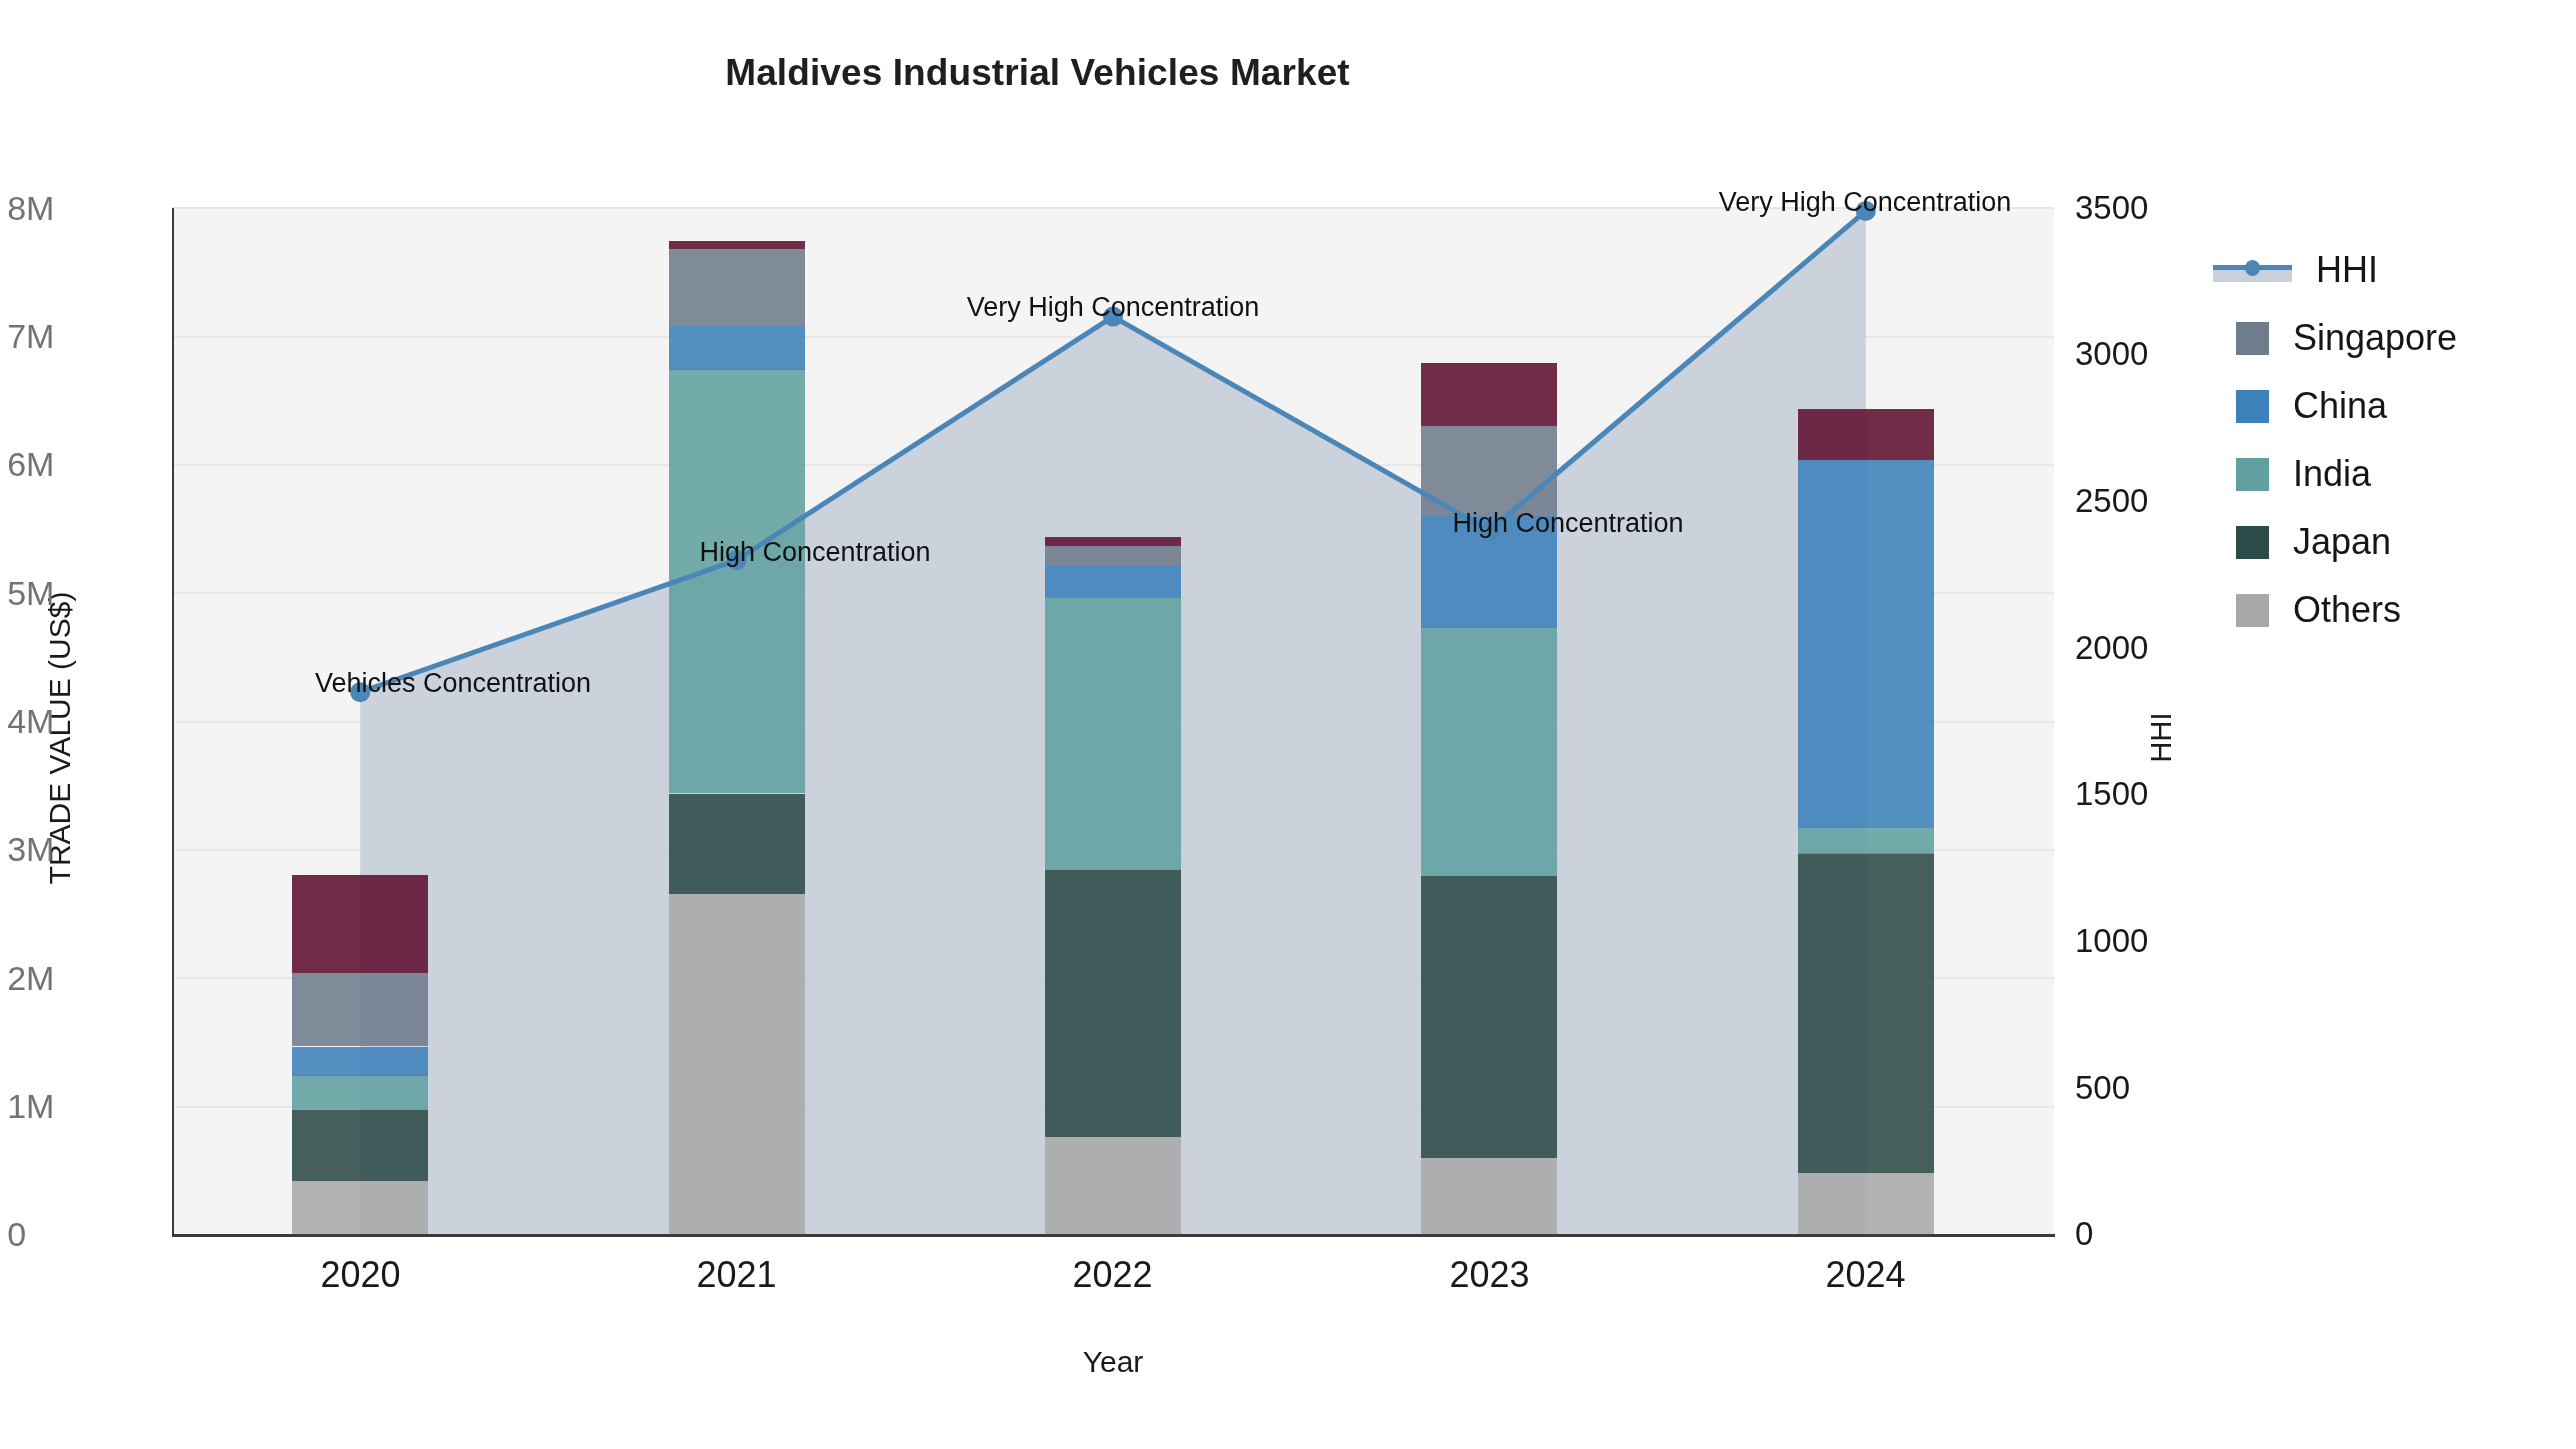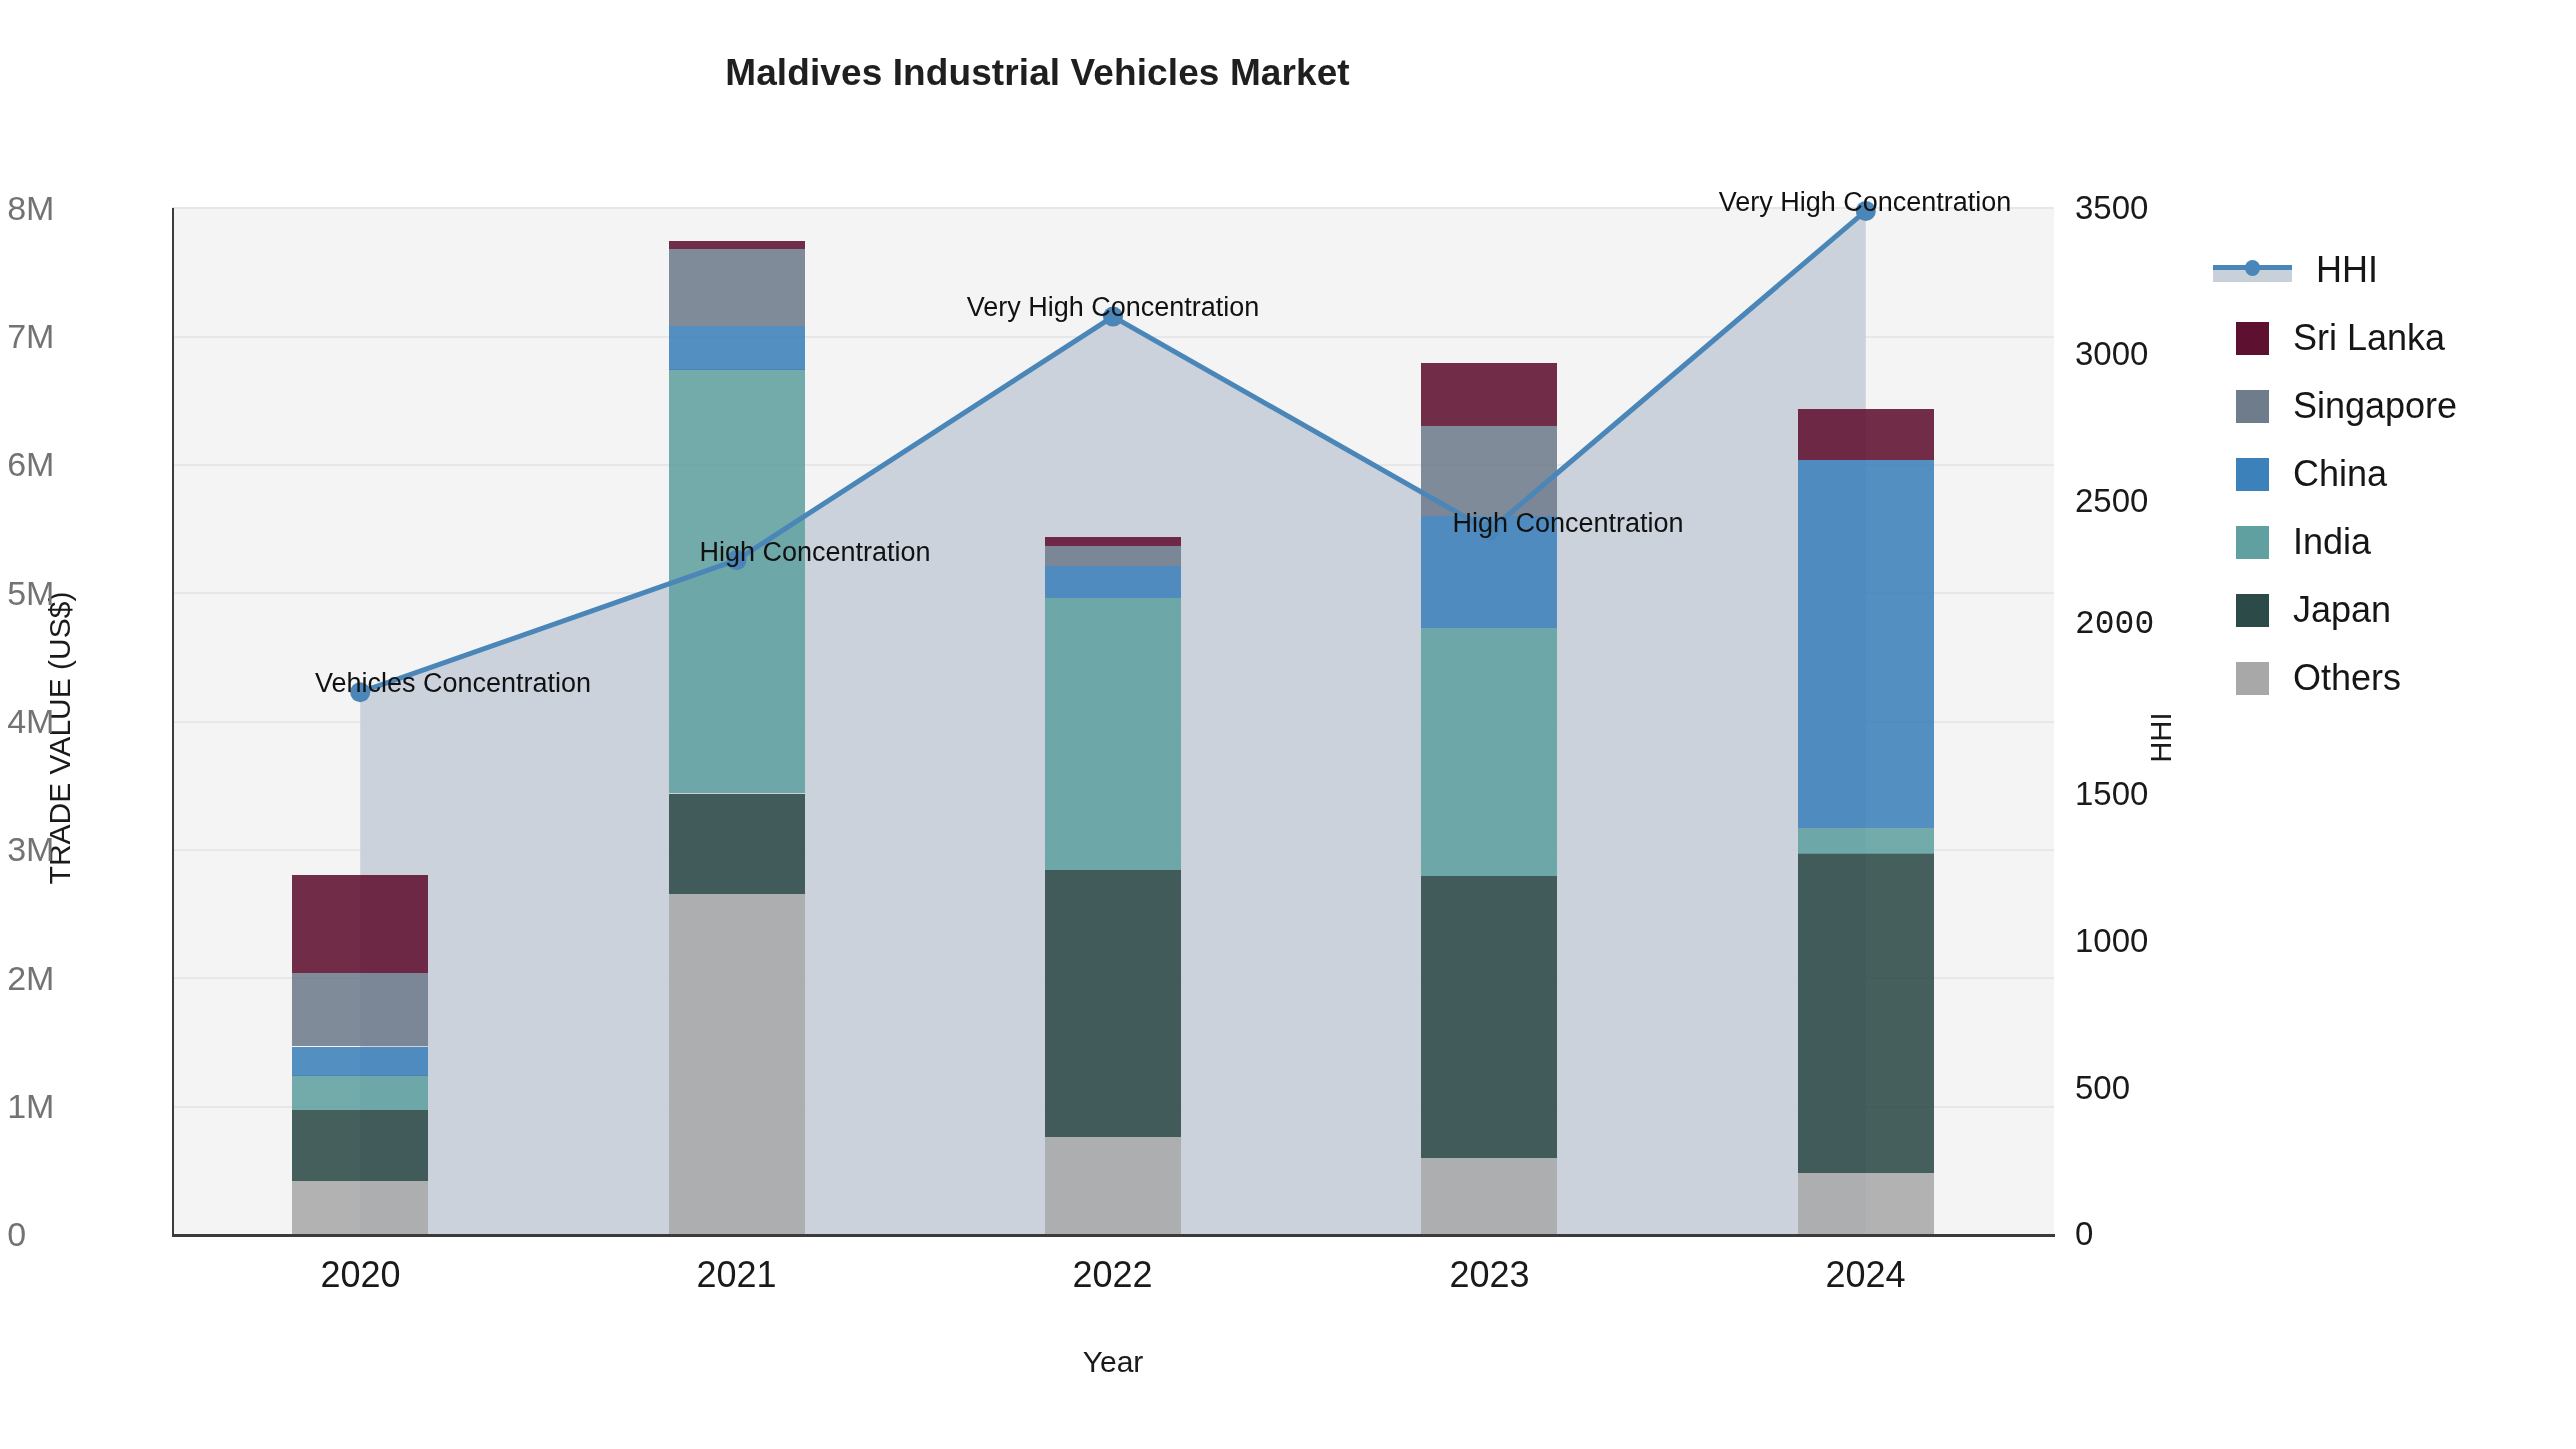--- a/index.html
+++ b/index.html
@@ -291,24 +291,20 @@
   <div class="legend" id="legend">
       <div class="legend-row">
         <div class="legend-line-swatch">
           <div class="legend-line-fill"></div>
           <div class="legend-line-stroke" style="background: rgb(74, 134, 184);"></div>
           <div class="legend-line-dot" style="background: rgb(74, 134, 184);"></div>
         </div>
         <div class="legend-label">HHI</div>
       </div>
       <div class="legend-row">
-        <div class="legend-swatch" style="background: rgb(94, 16, 48);"></div>
-        <div class="legend-label">Sri Lanka</div>
-      </div>
-      <div class="legend-row">
         <div class="legend-swatch" style="background: rgb(111, 124, 140);"></div>
         <div class="legend-label">Singapore</div>
       </div>
       <div class="legend-row">
         <div class="legend-swatch" style="background: rgb(61, 129, 186);"></div>
         <div class="legend-label">China</div>
       </div>
       <div class="legend-row">
         <div class="legend-swatch" style="background: rgb(97, 160, 160);"></div>
         <div class="legend-label">India</div>
@@ -329,21 +325,21 @@
     <div class="ytick-left" style="left: 7.2px; top: 849px;">3M</div>
     <div class="ytick-left" style="left: 7.2px; top: 721px;">4M</div>
     <div class="ytick-left" style="left: 7.2px; top: 593px;">5M</div>
     <div class="ytick-left" style="left: 7.2px; top: 464px;">6M</div>
     <div class="ytick-left" style="left: 7.2px; top: 336px;">7M</div>
     <div class="ytick-left" style="left: 7.2px; top: 208px;">8M</div>
     <div class="ytick-right" style="top: 1234px;">0</div>
     <div class="ytick-right" style="top: 1088px;">500</div>
     <div class="ytick-right" style="top: 941px;">1000</div>
     <div class="ytick-right" style="top: 794px;">1500</div>
-    <div class="ytick-right" style="top: 624px; font-family: Liberation Mono, monospace;">2000</div>
+    <div class="ytick-right" style="top: 648px;">2000</div>
     <div class="ytick-right" style="top: 501px;">2500</div>
     <div class="ytick-right" style="top: 354px;">3000</div>
     <div class="ytick-right" style="top: 208px;">3500</div>
     <div class="xtick" style="left: 253px;">2020</div>
     <div class="xtick" style="left: 629px;">2021</div>
     <div class="xtick" style="left: 1005px;">2022</div>
     <div class="xtick" style="left: 1382px;">2023</div>
     <div class="xtick" style="left: 1758px;">2024</div>
     <div class="annot" style="left: 453px; top: 649px;">Vehicles Concentration</div>
     <div class="annot" style="left: 815px; top: 518px;">High Concentration</div>

